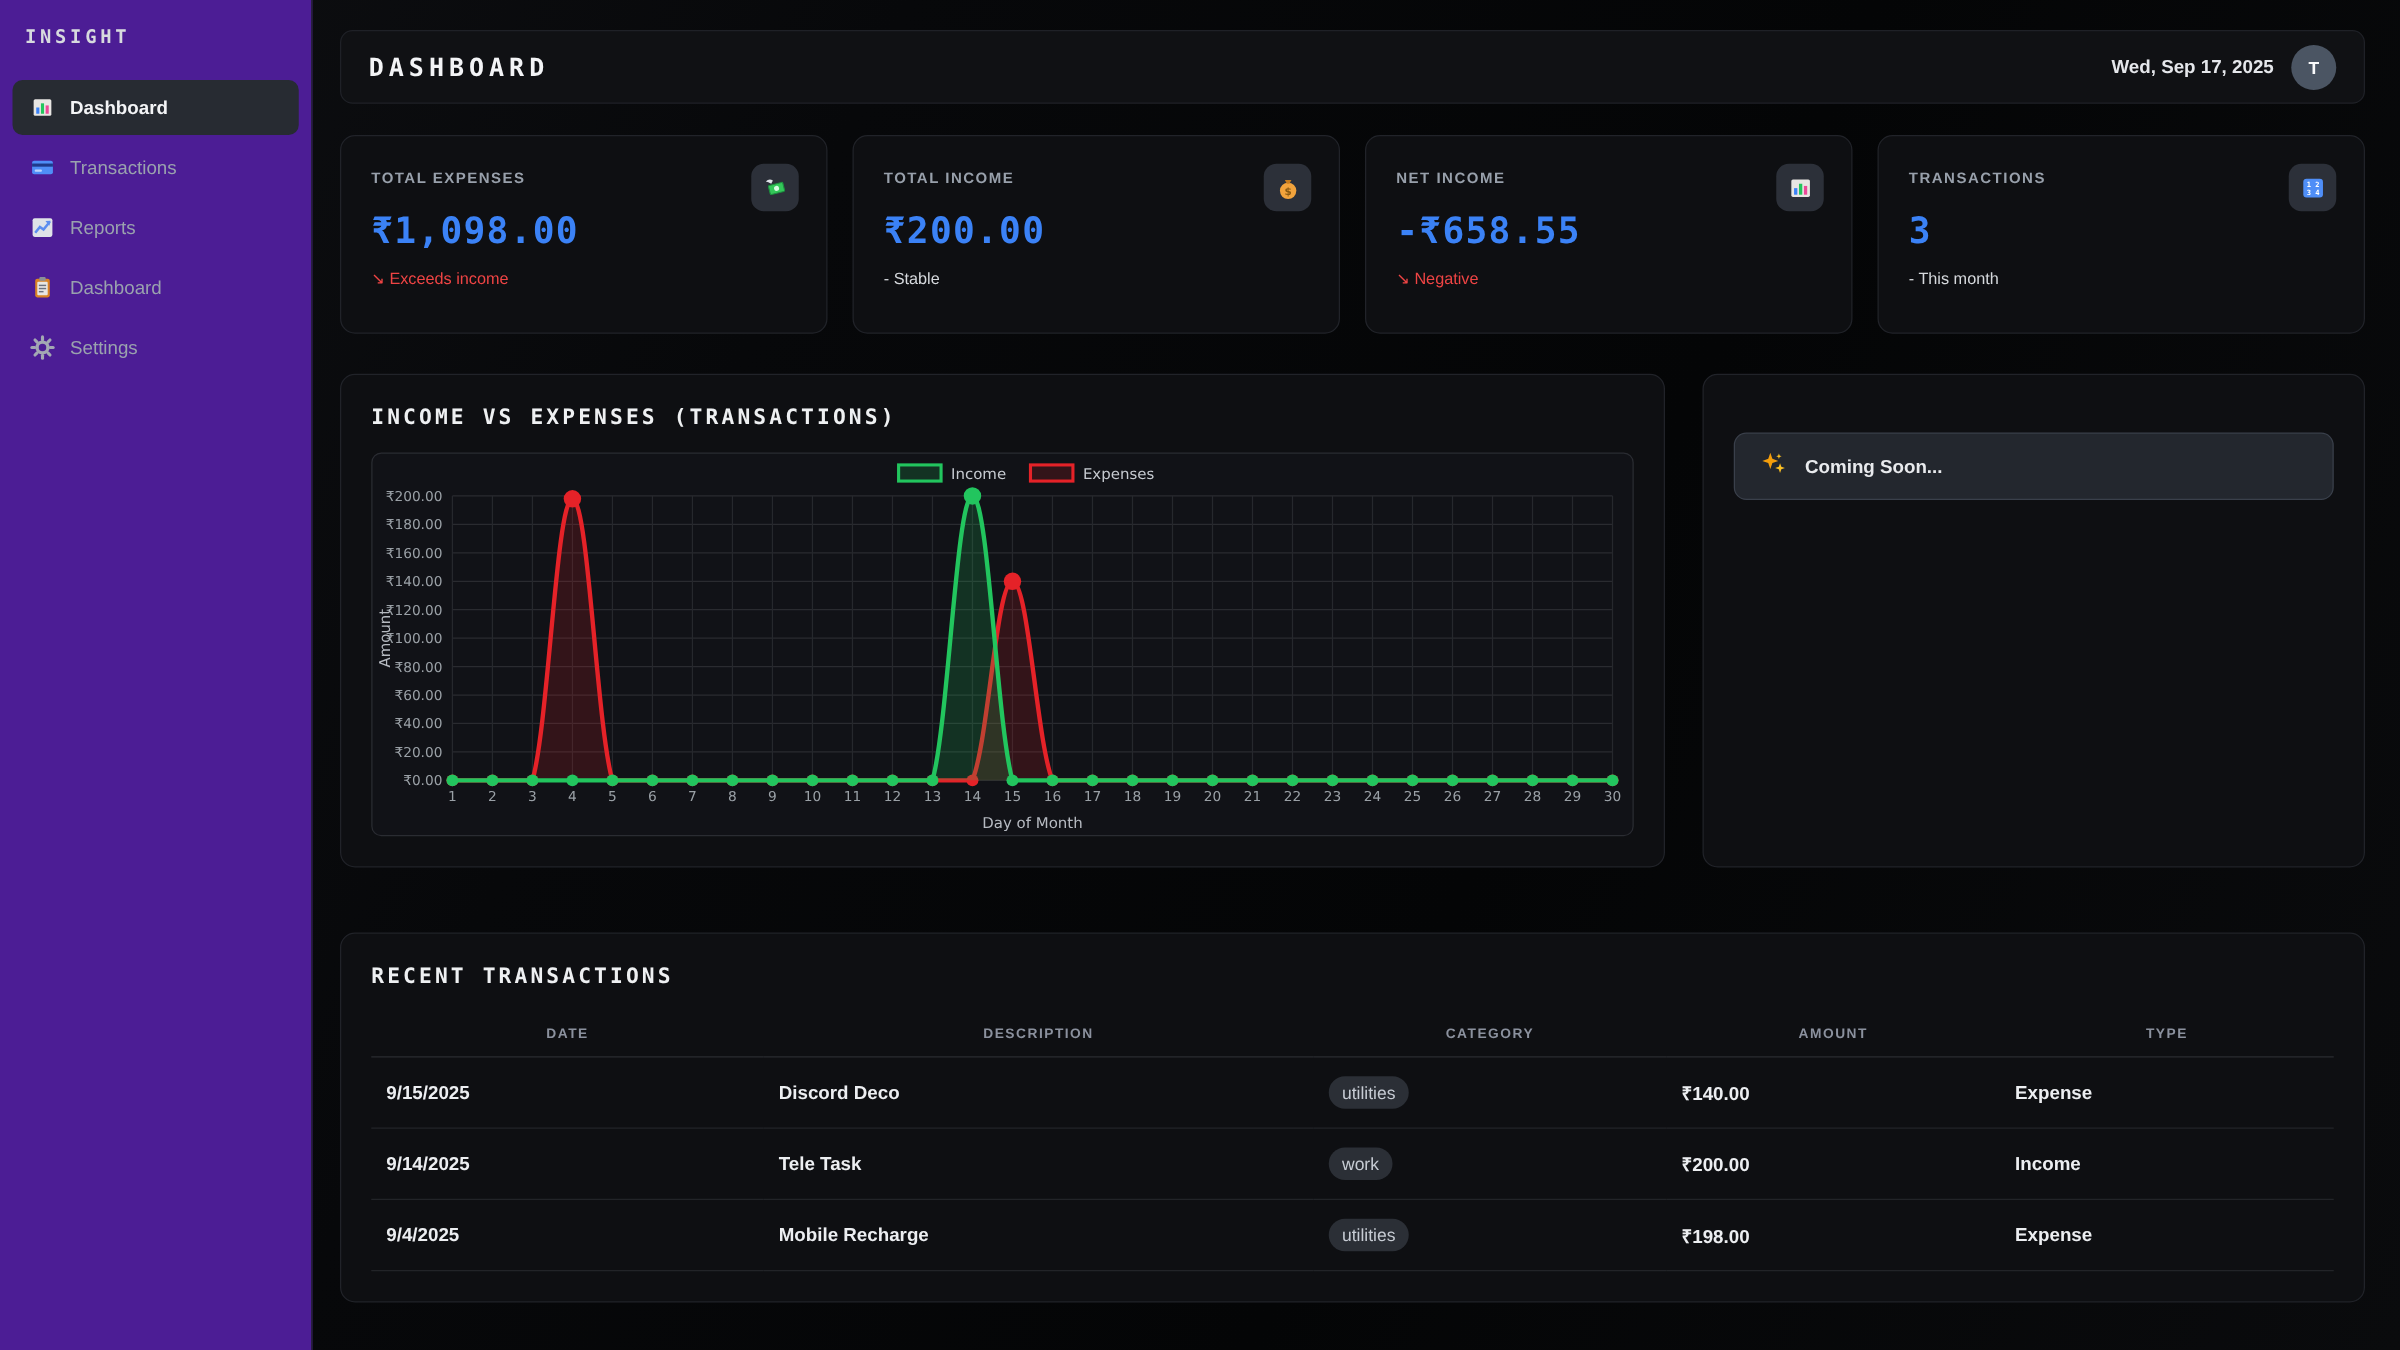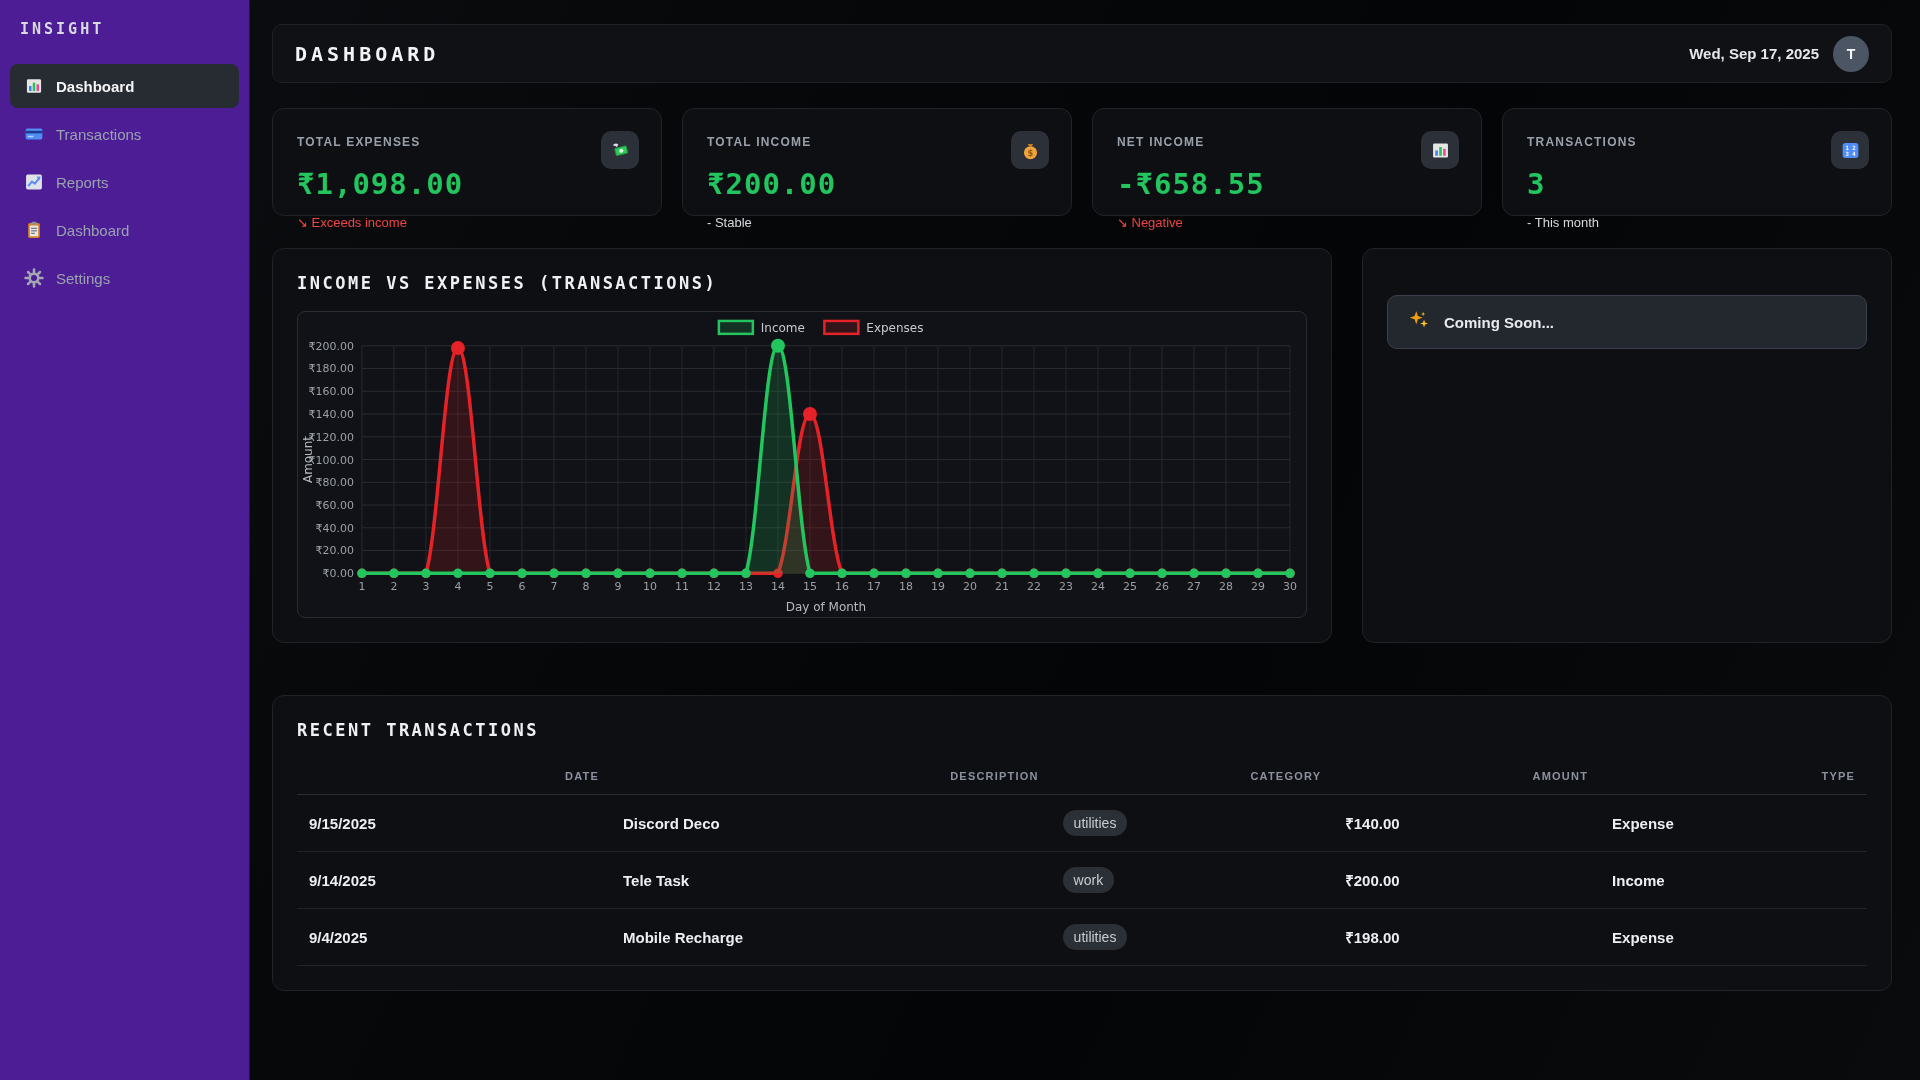--- a/index.html
+++ b/index.html
@@ -23,43 +23,43 @@
   .main { flex:1; padding:24px 28px 0 22px; }
 
   .header-card { background:#101114; border:1px solid #1f2127; border-radius:10px; height:59px; display:flex; align-items:center; justify-content:space-between; padding:0 22px; margin-bottom:25px; }
   .page-title { font-size:20px; letter-spacing:4px; color:#f3f4f6; }
   .header-right { display:flex; align-items:center; gap:14px; }
   .header-date { font-size:15px; font-weight:bold; color:#e5e7eb; }
   .avatar { width:36px; height:36px; border-radius:50%; background:#4b5563; color:#f9fafb; display:flex; align-items:center; justify-content:center; font-size:14px; font-weight:bold; }
 
   
   .stats-row { display:grid; grid-template-columns:repeat(4,1fr); gap:20px; margin-bottom:32px; }
-  .stat-card { position:relative; background:#0e0f12; border:1px solid #212329; border-radius:12px; height:108px; padding:26px 24px; }
+  .stat-card { position:relative; background:#0e0f12; border:1px solid #212329; border-radius:12px; height:159px; padding:26px 24px; }
   .stat-label { font-size:12px; font-weight:bold; letter-spacing:1.2px; color:#98a0ab; }
-  .stat-value { font-size:29px; letter-spacing:1px; color:#22c55e; margin-top:18px; }
+  .stat-value { font-size:29px; letter-spacing:1px; color:#3b82f6; margin-top:18px; }
   .stat-status { font-size:13px; margin-top:14px; }
   .stat-status.negative { color:#ef4444; }
   .stat-status.neutral { color:#d6d9dd; }
   .stat-icon-tile { position:absolute; top:22px; right:22px; width:38px; height:38px; border-radius:10px; background:#2c3039; display:flex; align-items:center; justify-content:center; }
   .stat-icon-tile svg { width:21px; height:21px; }
 
   
   .charts-row { display:grid; grid-template-columns:2fr 1fr; gap:30px; margin-bottom:52px; }
   .panel { background:#0e0f12; border:1px solid #212329; border-radius:12px; padding:24px; }
   .panel-title { font-size:17px; letter-spacing:2.5px; color:#eef0f2; }
   .chart-box { margin-top:18px; background:#111217; border:1px solid #2a2c32; border-radius:8px; height:307px; }
   .chart-box svg { display:block; width:100%; height:100%; }
   .qa-button { margin-top:22px; height:54px; background:#23272e; border:1px solid #3a404b; border-radius:10px; display:flex; align-items:center; gap:14px; padding:0 20px; cursor:pointer; }
   .qa-button svg { width:22px; height:22px; }
   .qa-label { font-size:15px; font-weight:bold; color:#e8eaed; }
 
   
   .tx-panel { margin-bottom:24px; }
   .tx-table { width:100%; border-collapse:collapse; table-layout:fixed; margin-top:20px; }
-  .tx-table th { text-align:right; font-size:11px; letter-spacing:1.2px; color:#8b919e; font-weight:bold; padding:10px 12px 12px 12px; border-bottom:1px solid #2a2c31; }
+  .tx-table th { text-align:center; font-size:11px; letter-spacing:1.2px; color:#8b919e; font-weight:bold; padding:10px 12px 12px 12px; border-bottom:1px solid #2a2c31; }
   .tx-table td { font-size:15px; font-weight:bold; color:#eceef1; padding:15px 12px; border-bottom:1px solid #222428; }
   .col-date{width:20%}.col-desc{width:28%}.col-cat{width:18%}.col-amt{width:17%}.col-type{width:17%}
   .pill { display:inline-block; background:#2b2f36; color:#c7ccd4; font-size:14px; font-weight:normal; padding:5px 11px; border-radius:999px; }
 </style>
 </head>
 <body>
 
 <aside class="sidebar">
   <div class="brand techno">INSIGHT</div>
 

